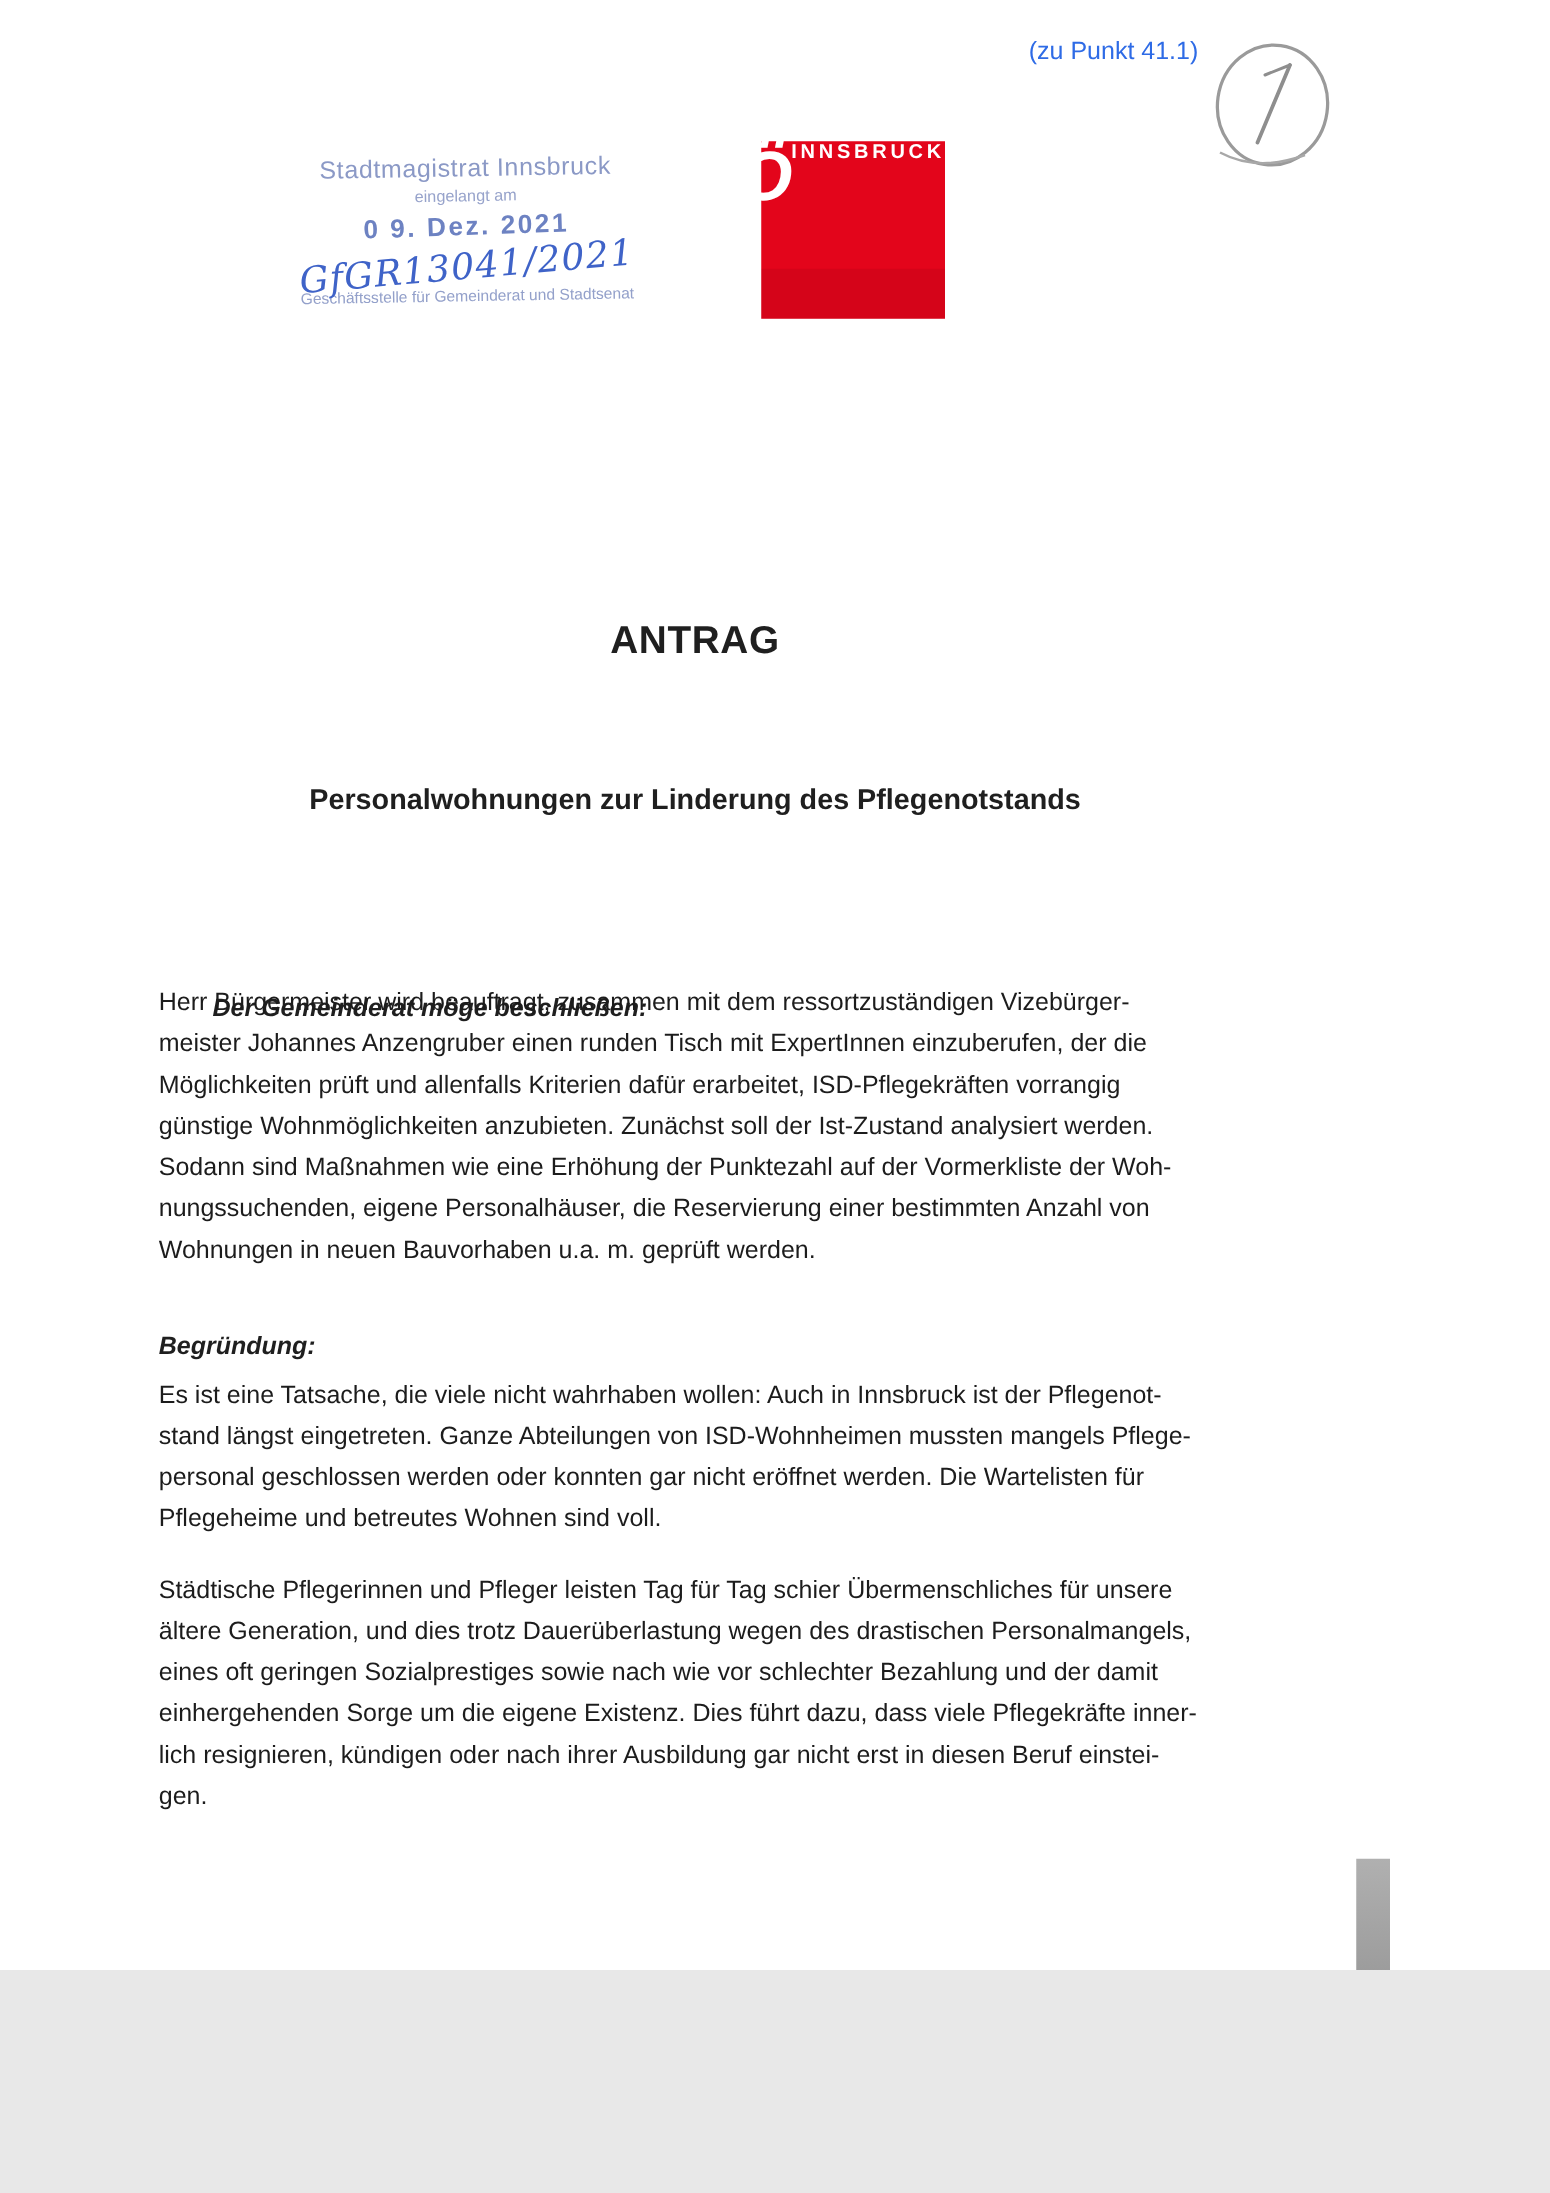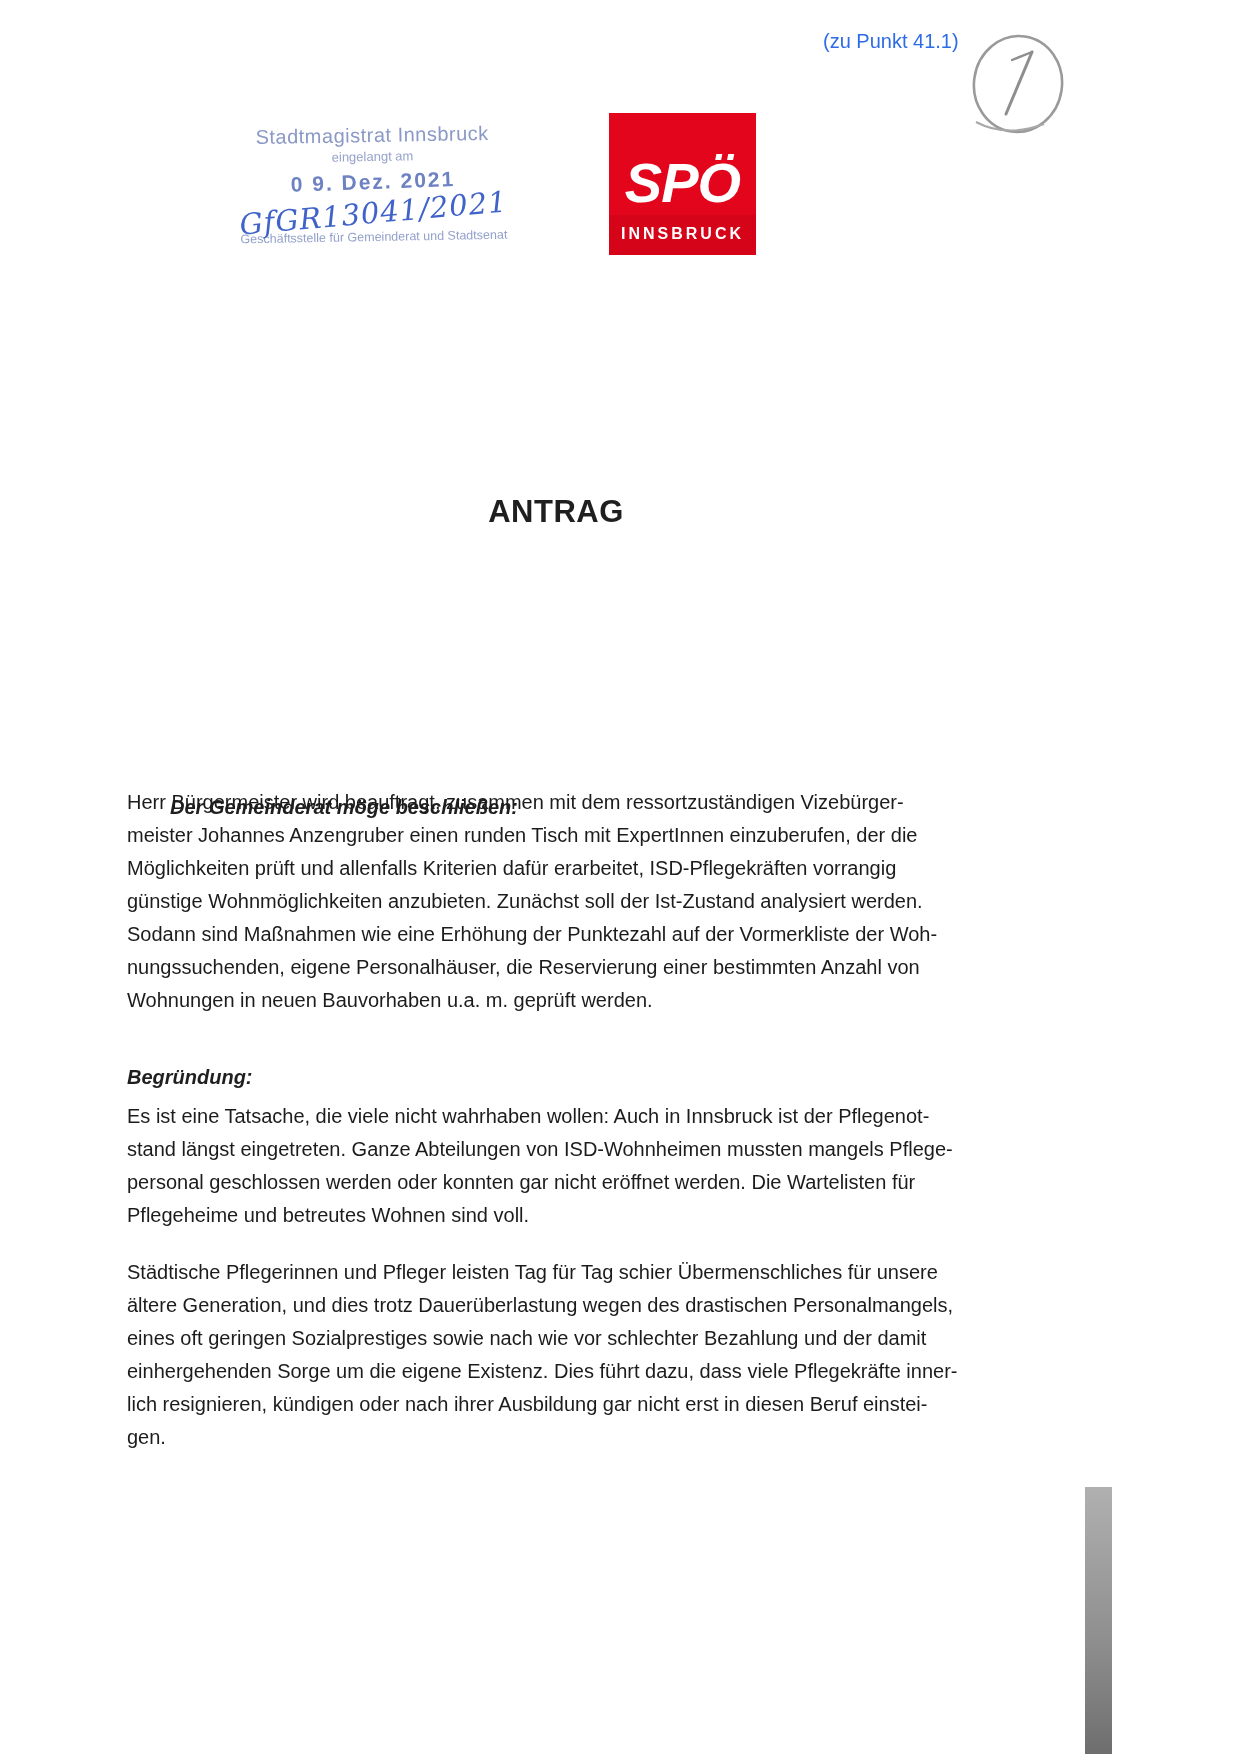--- a/index.html
+++ b/index.html
@@ -4,21 +4,21 @@
 <style>
   html, body {
     margin: 0;
     padding: 0;
     background: #e8e8e8;
     font-family: "Liberation Sans", sans-serif;
   }
   .page {
     position: relative;
     width: 1240px;
-    height: 1754px;
+    height: 1576px;
     margin: 0 auto;
     background: #ffffff;
     overflow: hidden;
     color: #1f1f1f;
   }
 
   
   .zu-punkt {
     position: absolute;
     left: 823px;
@@ -80,21 +80,21 @@
 
   
   .logo {
     position: absolute;
     left: 609px;
     top: 113px;
     width: 147px;
     height: 142px;
     background: #e3051b;
     display: flex;
-    flex-direction: column;
+    flex-direction: row;
     justify-content: flex-end;
     box-shadow: inset 0 -40px 0 rgba(0,0,0,0.06);
   }
   .logo-text {
     color: #ffffff;
     font-weight: bold;
     font-style: italic;
     font-size: 56px;
     text-align: center;
     line-height: 1;
@@ -209,20 +209,21 @@
   </div>
 
   <div class="logo">
     <div class="logo-text">SPÖ</div>
     <div class="logo-city">INNSBRUCK</div>
   </div>
 
 
 
   <div class="doc-heading">ANTRAG</div>
+  <div class="doc-title">Personalwohnungen zur Linderung des Pflegenotstands</div>
 
   <div class="sec-heading sec1-heading">Der Gemeinderat möge beschließen:</div>
   <div class="para para1">Herr Bürgermeister wird beauftragt, zusammen mit dem ressortzuständigen Vizebürger-
 meister Johannes Anzengruber einen runden Tisch mit ExpertInnen einzuberufen, der die
 Möglichkeiten prüft und allenfalls Kriterien dafür erarbeitet, ISD-Pflegekräften vorrangig
 günstige Wohnmöglichkeiten anzubieten. Zunächst soll der Ist-Zustand analysiert werden.
 Sodann sind Maßnahmen wie eine Erhöhung der Punktezahl auf der Vormerkliste der Woh-
 nungssuchenden, eigene Personalhäuser, die Reservierung einer bestimmten Anzahl von
 Wohnungen in neuen Bauvorhaben u.a. m. geprüft werden.</div>
 

